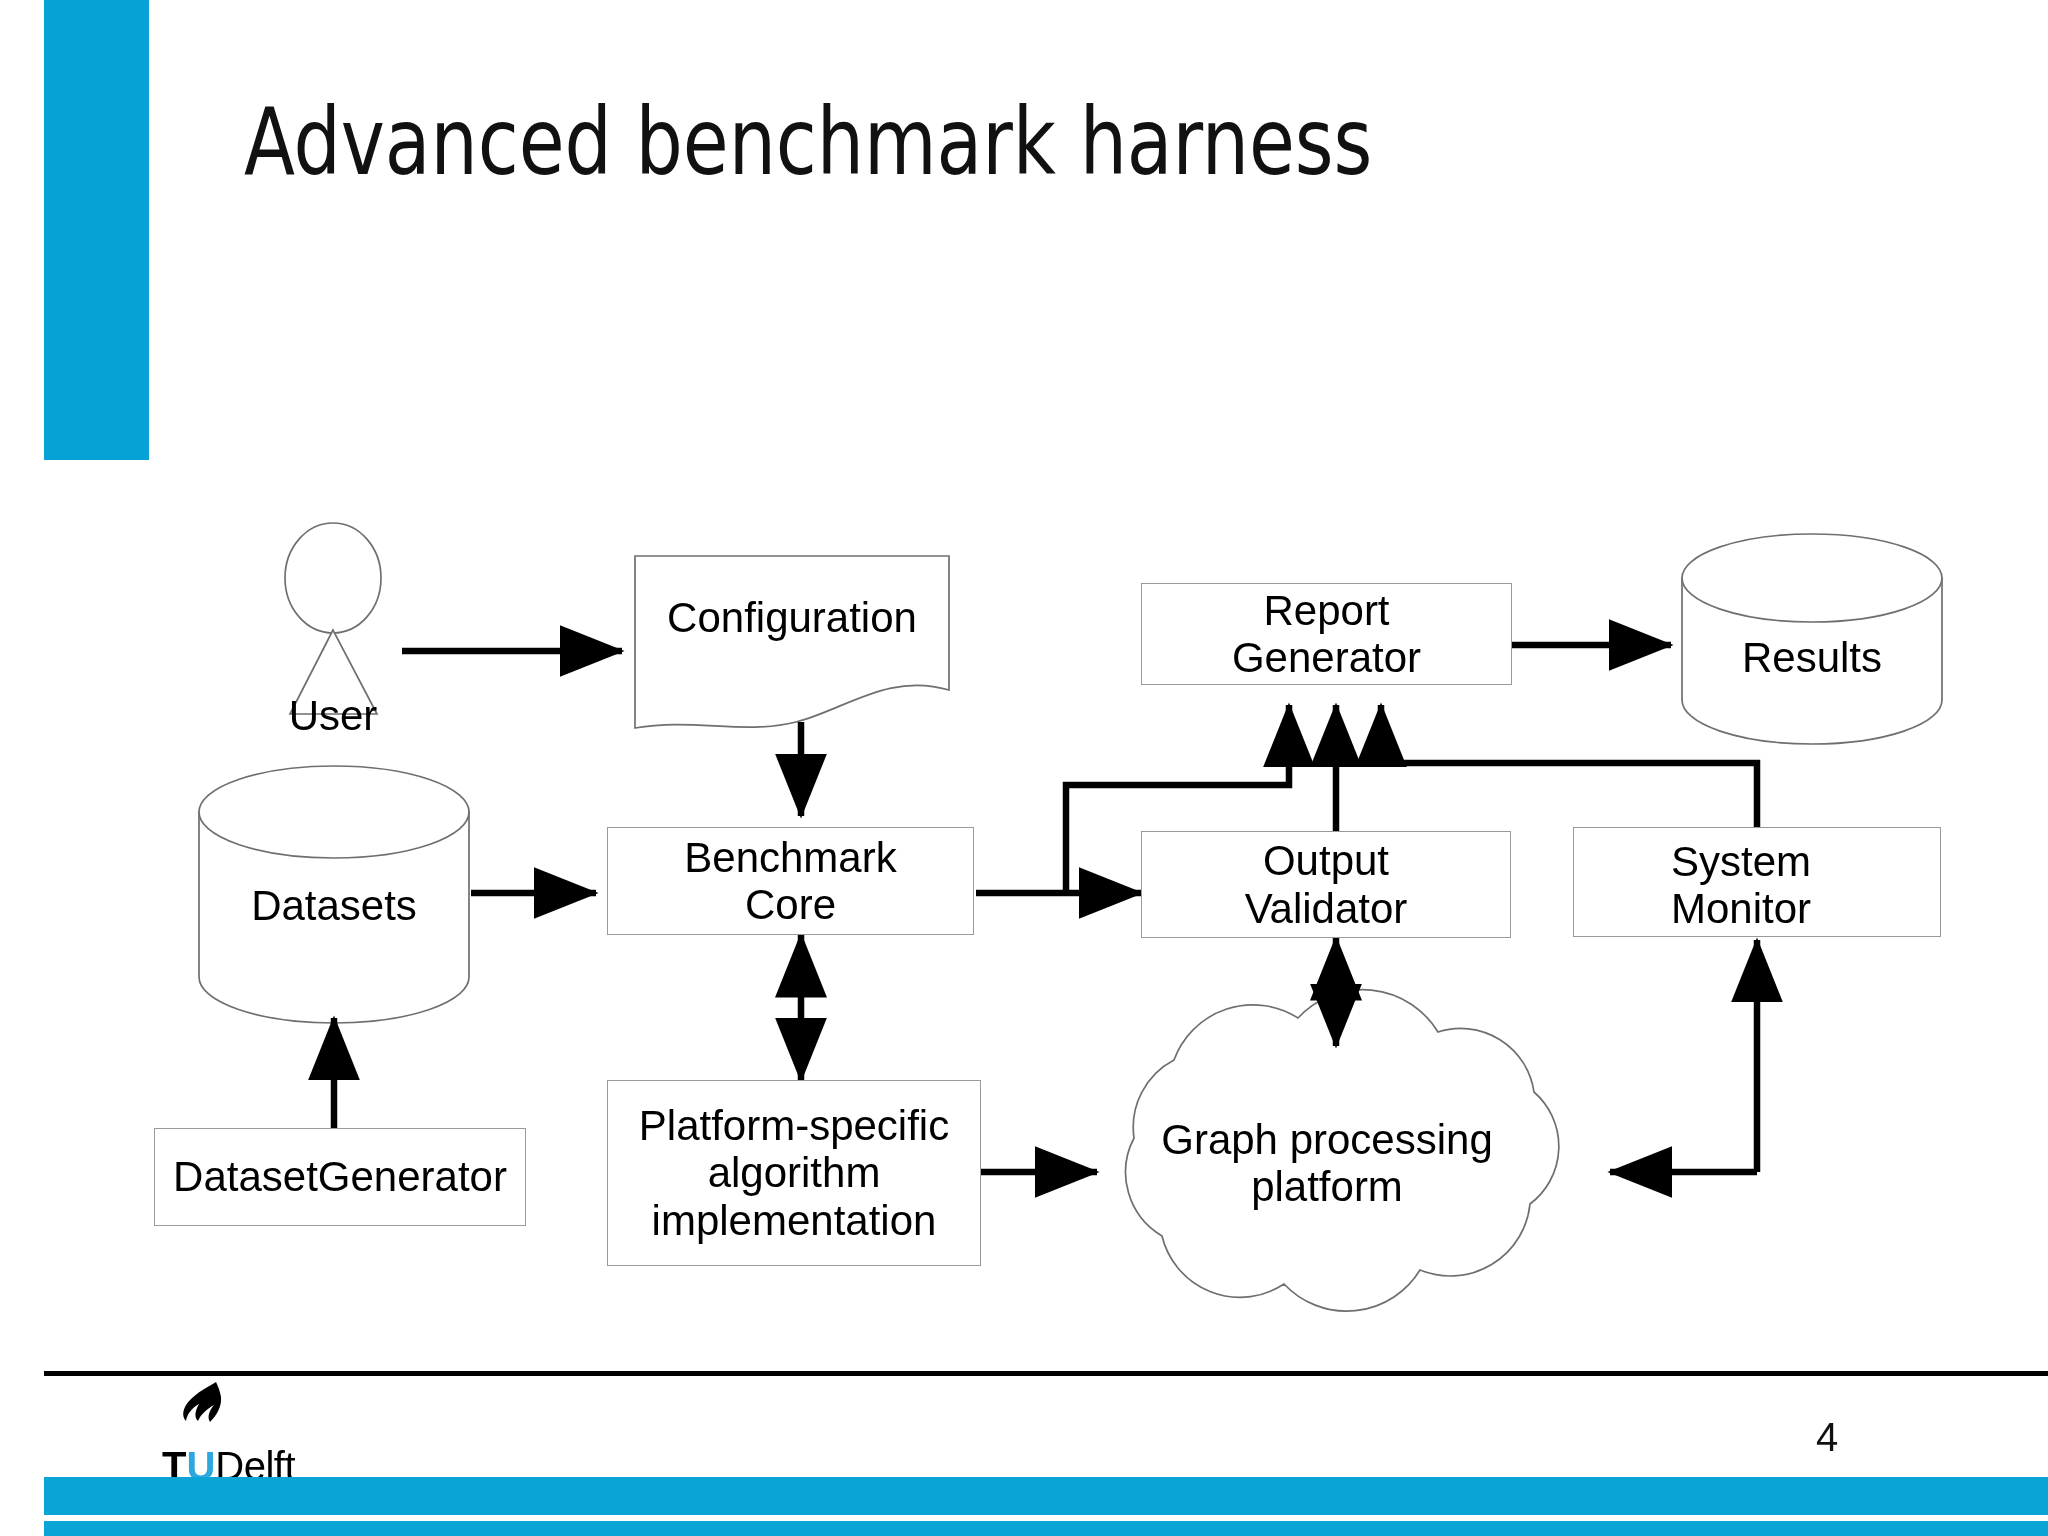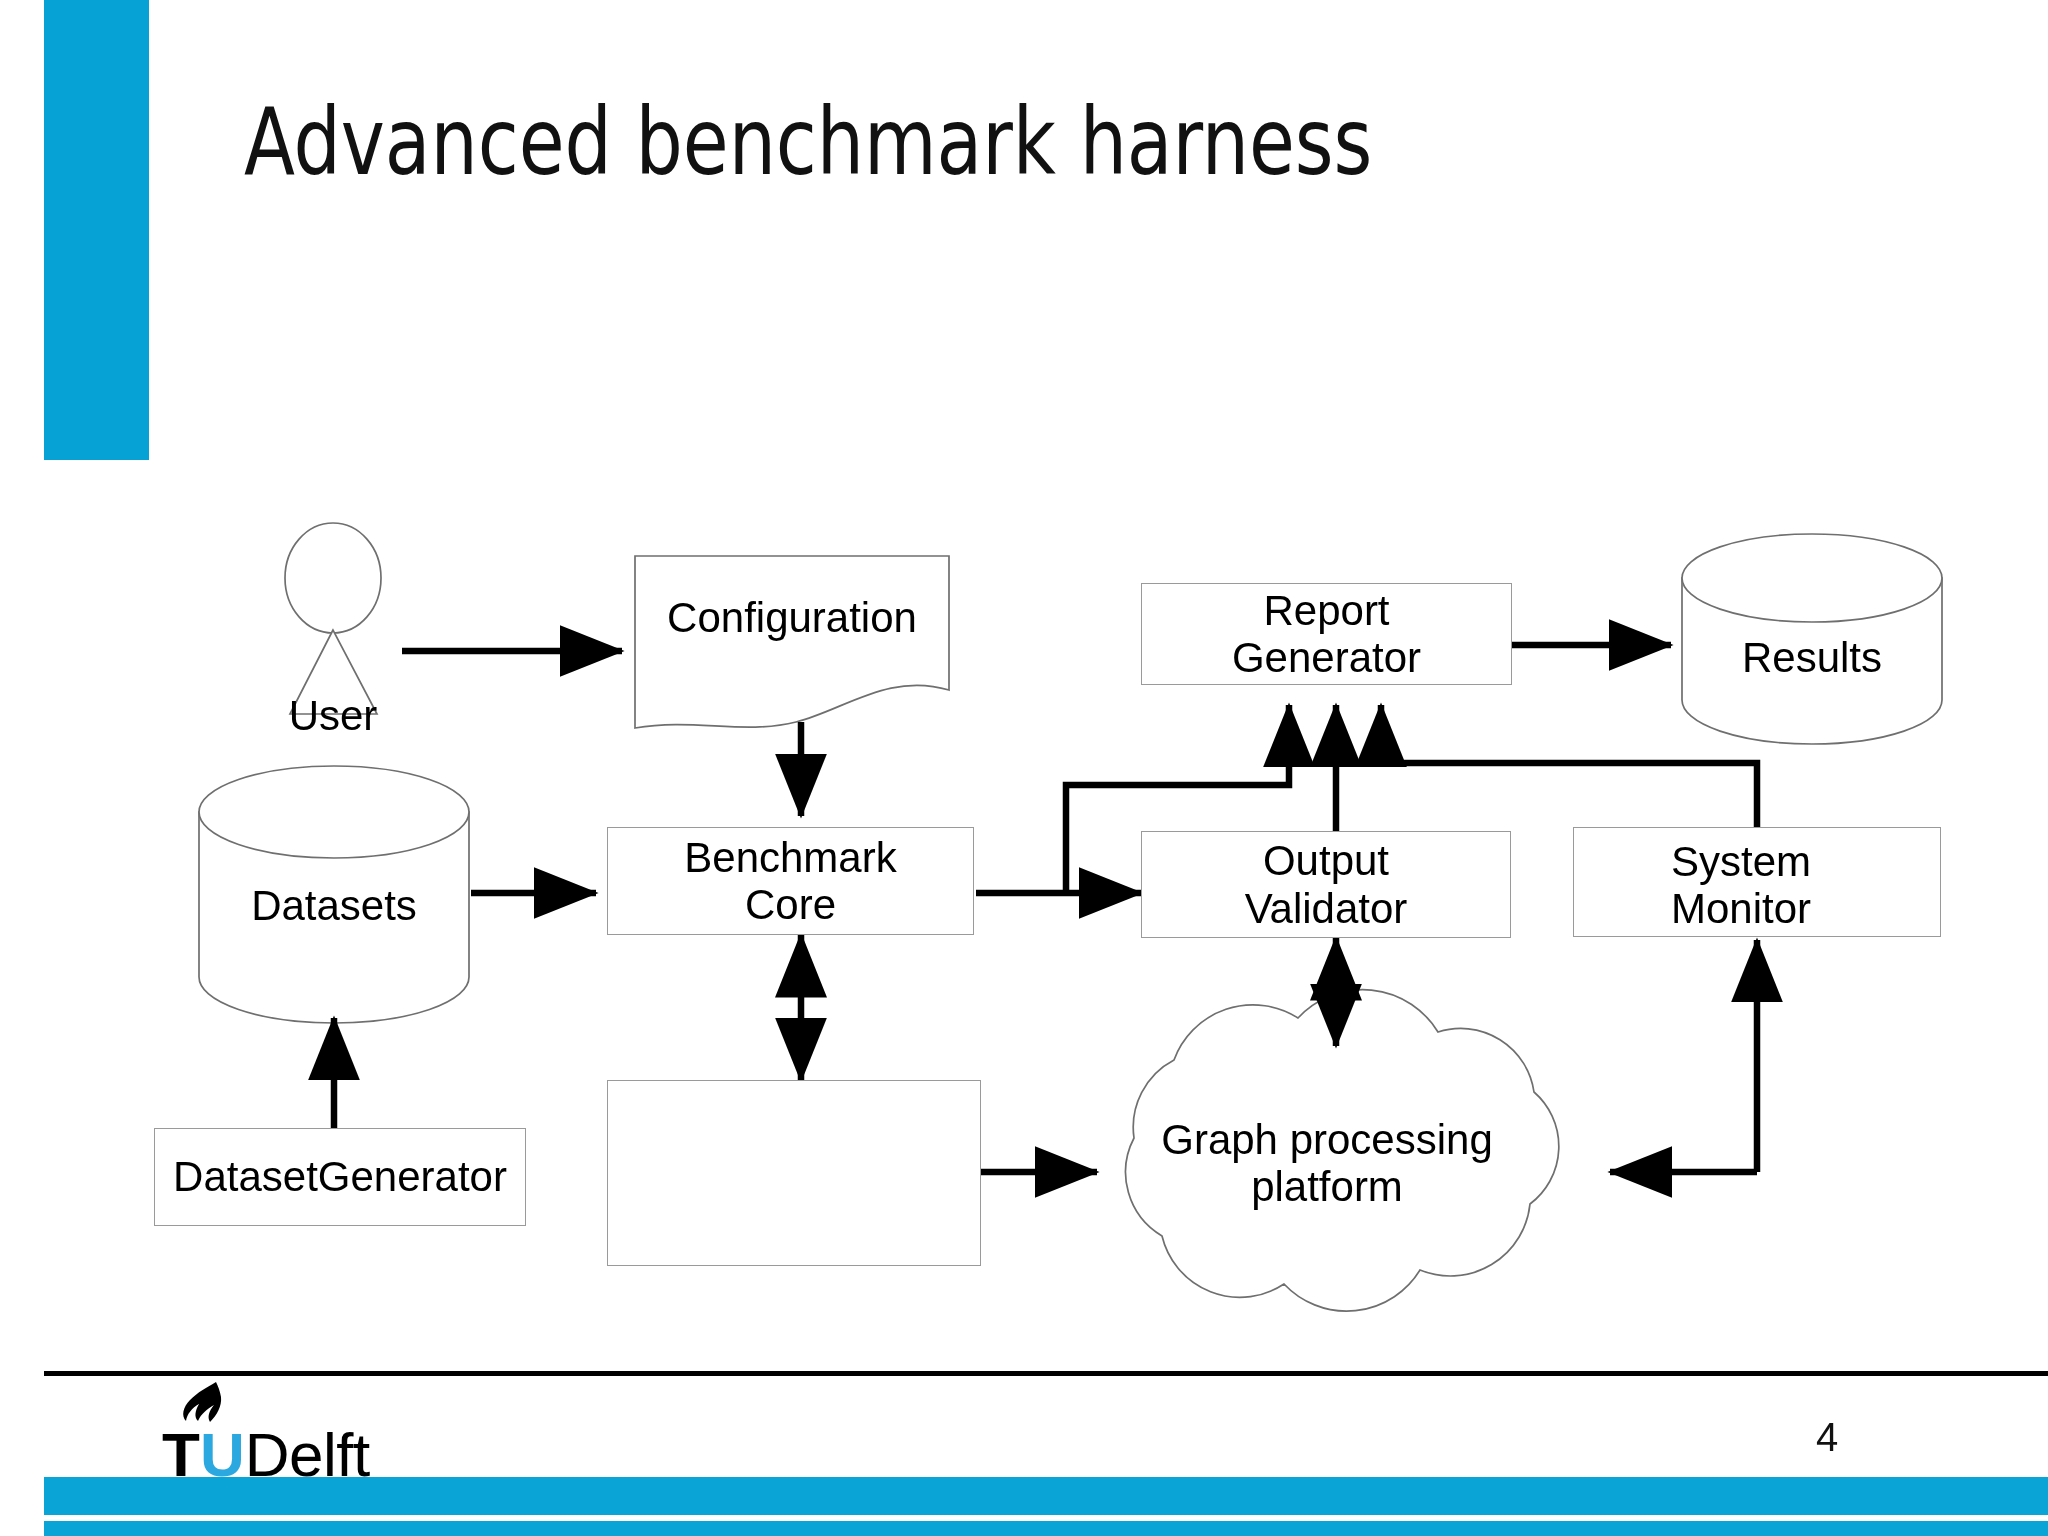--- a/index.html
+++ b/index.html
@@ -26,21 +26,21 @@
     font-family:"Liberation Sans Narrow","DejaVu Sans Condensed","Liberation Sans",sans-serif;
     font-stretch:condensed;
     transform:scaleX(0.90);transform-origin:left top;
     white-space:nowrap;
   }
 
   
   .logo{position:absolute;left:118px;top:1382px;width:300px;height:100px;}
   .logo-text{
     position:absolute;left:0;bottom:-4px;
-    font-size:62px;line-height:1;white-space:nowrap;
+    font-size:40px;line-height:1;white-space:nowrap;
     font-family:"Liberation Sans","DejaVu Sans",sans-serif;
   }
   .logo-t{font-weight:bold;color:#000;}
   .logo-u{font-weight:bold;color:#2ba8e0;}
   .logo-d{font-weight:normal;color:#000;letter-spacing:-0.5px;}
   .logo-flame{position:absolute;left:14px;top:-2px;width:52px;height:46px;}
   .page-no{
     position:absolute;left:1772px;top:1415px;
     font-size:40px;color:#111;
     font-family:"Liberation Sans","DejaVu Sans",sans-serif;
@@ -163,20 +163,25 @@
   <div class="node-label" style="left:110px;top:1128px;width:372px;height:98px;flex-direction:row;text-align:right;">
     <span>Dataset</span>
     <span>Generator</span>
   </div>
 
   <div class="node-label" style="left:563px;top:827px;width:367px;height:108px;flex-direction:column;">
     <span>Benchmark</span>
     <span>Core</span>
   </div>
 
+  <div class="node-label" style="left:563px;top:1080px;width:374px;height:186px;flex-direction:column;">
+    <span>Platform-specific</span>
+    <span>algorithm</span>
+    <span>implementation</span>
+  </div>
 
   <div class="node-label" style="left:1053px;top:1088px;width:460px;height:150px;flex-direction:column;">
     <span>Graph processing</span>
     <span>platform</span>
   </div>
 
   <div class="node-label" style="left:1097px;top:831px;width:370px;height:107px;flex-direction:column;">
     <span>Output</span>
     <span>Validator</span>
   </div>

